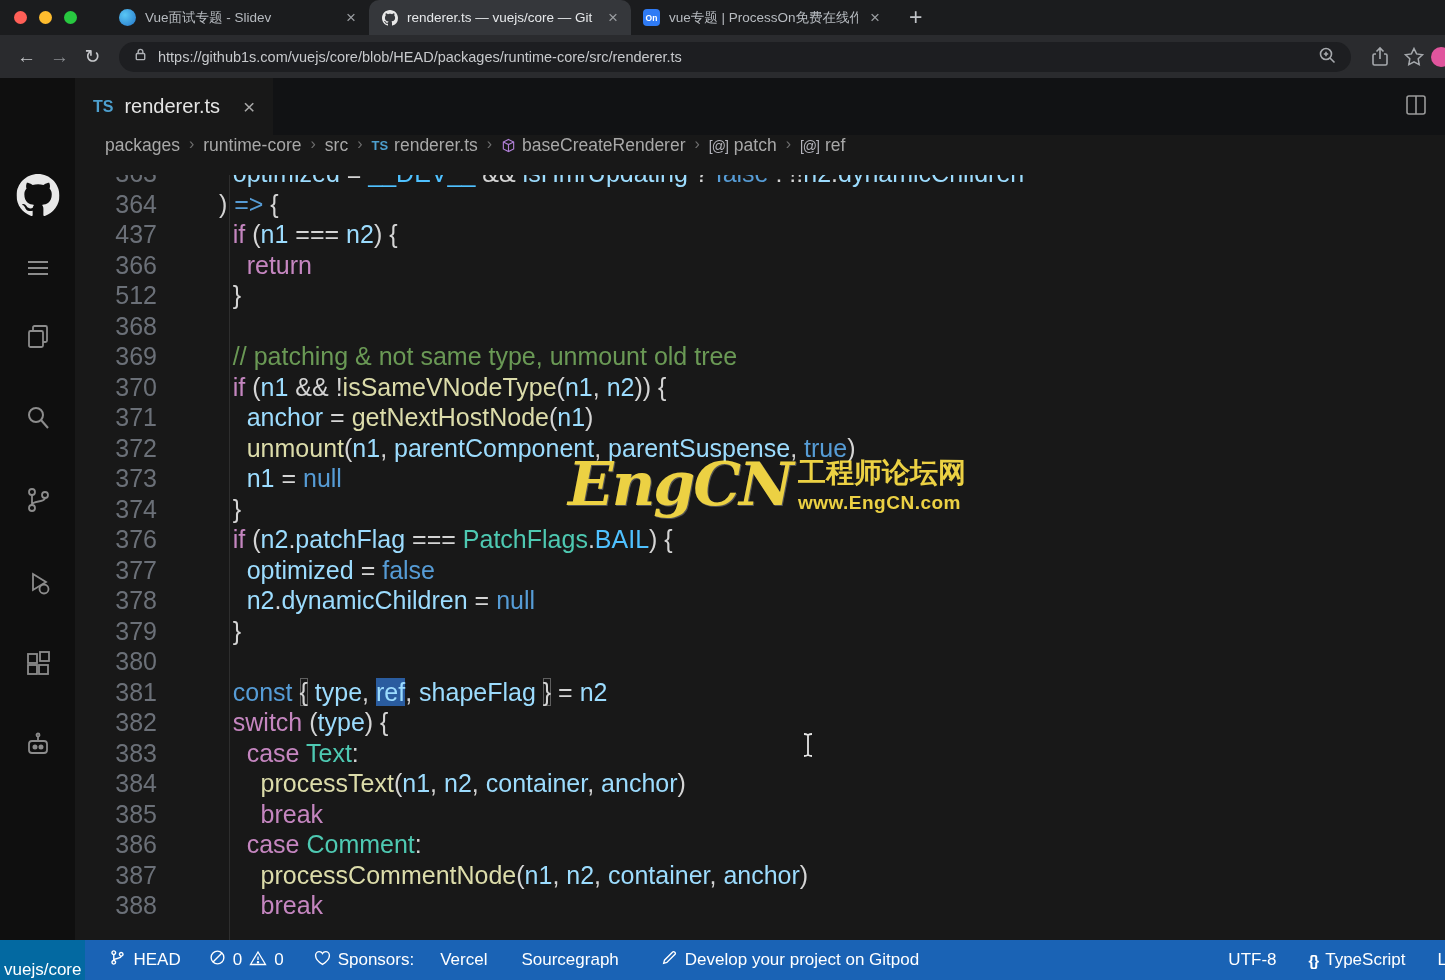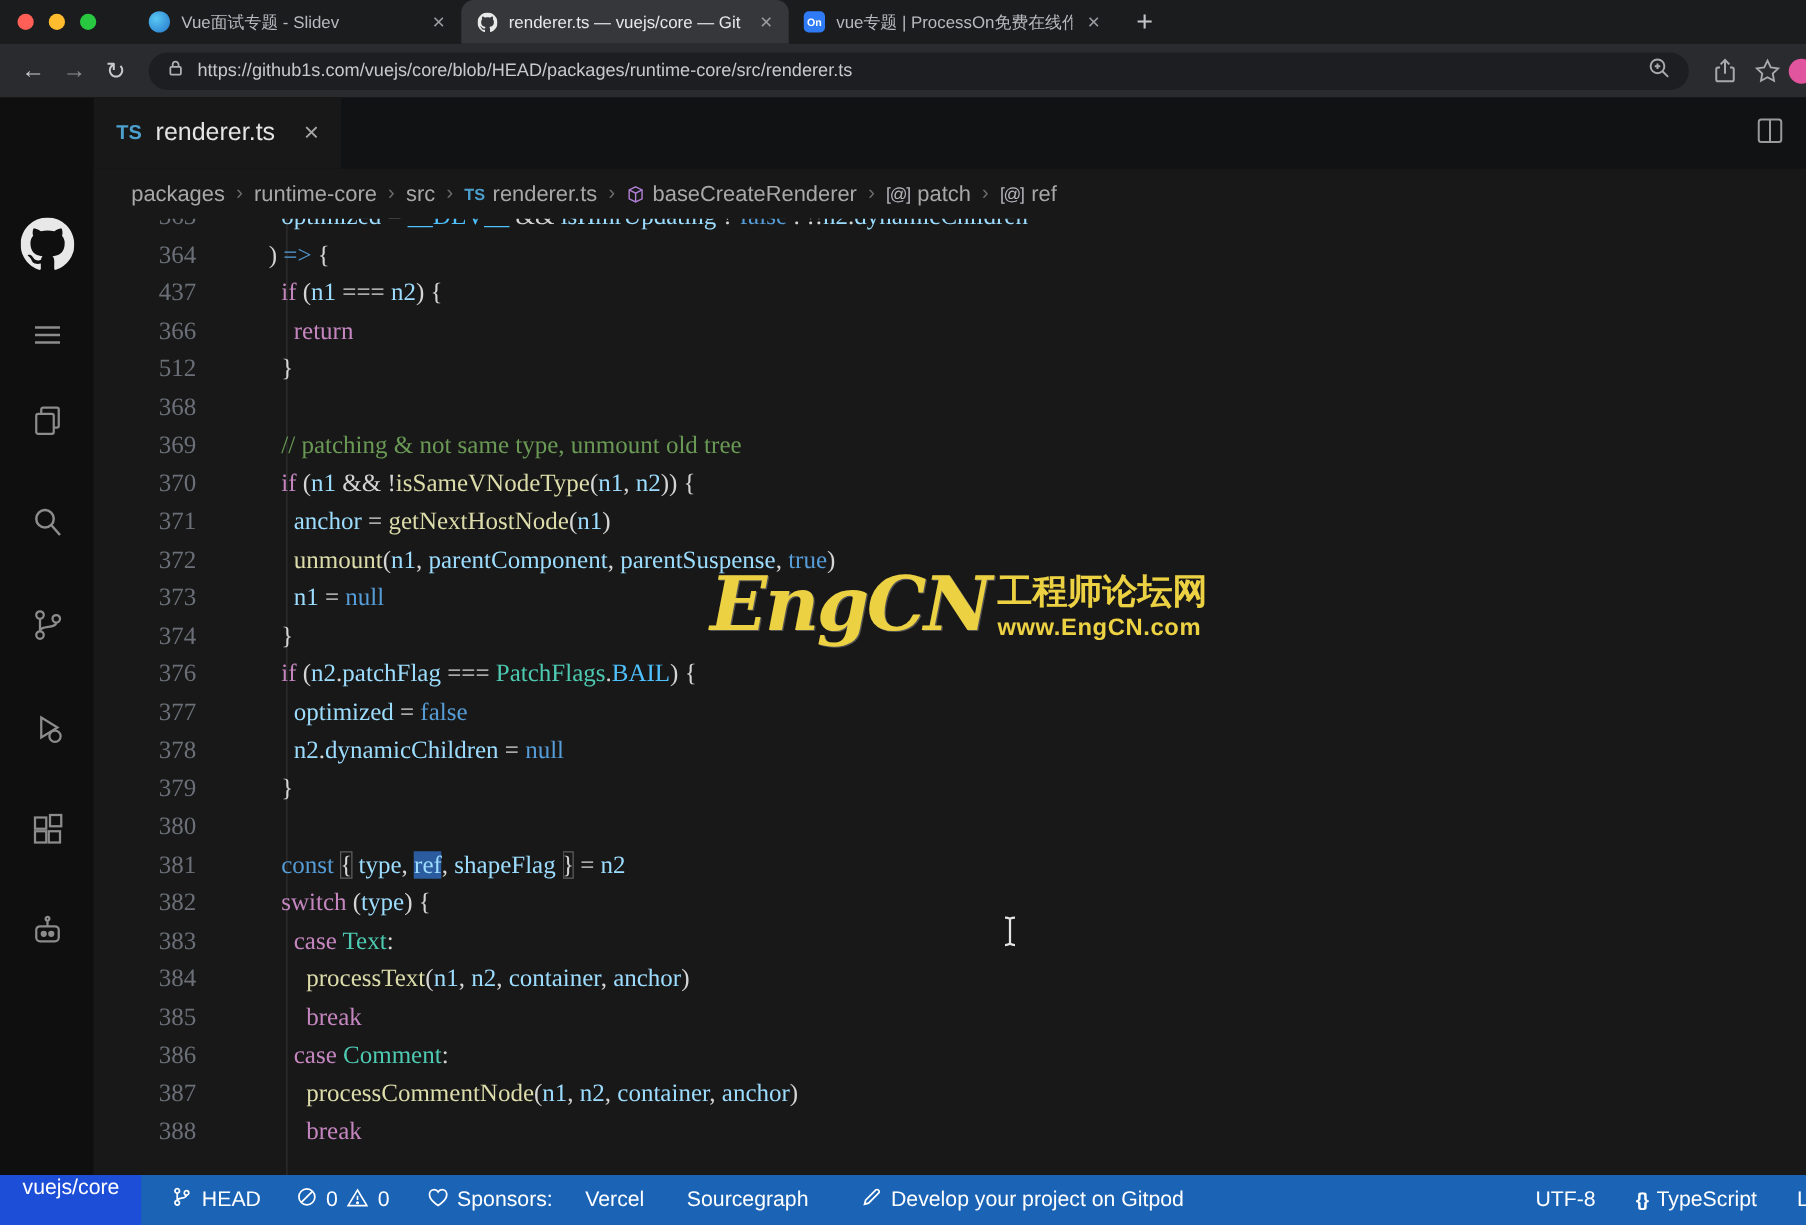--- a/index.html
+++ b/index.html
@@ -34,48 +34,48 @@
   .activitybar{position:absolute;left:0;top:78px;width:75px;bottom:40px;background:#0f0f0f}
   .ab-icon{position:absolute;left:50%;transform:translateX(-50%)}
 
   .editor{position:absolute;left:75px;top:78px;right:0;bottom:40px;background:#181818}
   .tabbar{position:relative;height:57px;background:#111214;display:flex;align-items:stretch}
   .editor-tab{display:flex;align-items:center;gap:11px;padding:0 18px;background:#181818;color:#e4e4e4;font-size:20px}
   .ts-badge{color:#4d9fce;font-weight:700;font-size:16px}
   .etab-close{color:#a8a8a8;font-size:21px;margin-left:12px;line-height:1}
   .split-icon{position:absolute;right:16px;top:50%;transform:translateY(-50%)}
 
-  .breadcrumbs{height:40px;display:flex;align-items:center;padding-left:30px;color:#a8a8a8;font-size:17.5px;background:#181818;white-space:nowrap}
+  .breadcrumbs{height:40px;display:flex;align-items:flex-start;padding-left:30px;color:#a8a8a8;font-size:17.5px;background:#181818;white-space:nowrap}
   .bc-item{display:inline-flex;align-items:center;gap:6px}
   .bc-sep{color:#6d6d6d;margin:0 9px;font-size:16px}
   .bc-ts{color:#4d9fba;color:#4d9fce;font-weight:bold;font-size:13px}
   .bc-method{color:#b5b5bd;font-size:14px;letter-spacing:-1px}
   .bc-icon{display:inline-flex;align-items:center}
 
   .code-area{position:absolute;left:0;right:0;top:97px;bottom:0;overflow:hidden;background:#181818}
   .indent-guide{position:absolute;left:154px;top:0;bottom:0;width:1px;background:#2e2e2e}
   .code-lines{position:absolute;left:0;right:0;top:-17px}
-  .code-line{display:flex;height:30.5px;line-height:30.5px;font-family:Liberation Serif, serif;font-size:20px;white-space:pre}
+  .code-line{display:flex;height:30.5px;line-height:30.5px;font-family:Liberation Sans, sans-serif;font-size:25px;white-space:pre}
   .gutter{width:130px;padding-right:48px;text-align:right;color:#6b7078;flex:none}
   .line-text{flex:1}
   .tk-p{color:#d4d4d4}
   .tk-k{color:#c586c0}
   .tk-d{color:#569cd6}
   .tk-v{color:#9cdcfe}
   .tk-f{color:#dcdcaa}
   .tk-c{color:#6a9955}
   .tk-n{color:#569cd6}
   .tk-t{color:#4ec9b2}
   .tk-e{color:#4fc1ff}
   .tk-sel{background:#2a5c9f}
   .tk-bm{box-shadow:inset 0 0 0 1px #5f5f5f}
 
   
   .statusbar{position:absolute;left:0;right:0;bottom:0;height:40px;background:#1a63b5;color:#fff;display:flex;align-items:center;font-size:17px;white-space:nowrap}
-  .sb-remote{height:100%;background:#1d4ed8;display:flex;align-items:flex-start;padding:0 18px;flex:none}
+  .sb-remote{height:100%;background:#0369a1;display:flex;align-items:flex-end;padding:0 4px;flex:none}
   .sb-item{display:inline-flex;align-items:center;gap:7px;flex:none}
   .ml24{margin-left:24px}.ml28{margin-left:28px}.ml30{margin-left:30px}.ml26{margin-left:26px}.ml34{margin-left:34px}.ml42{margin-left:42px}
   .sb-right{margin-left:auto;display:flex;align-items:center;gap:32px;padding-right:2px}
   .sb-braces{font-size:15px;font-weight:bold;letter-spacing:-1px}
   .sb-lncol{margin-right:-4px}
 
   
   .watermark{position:absolute;left:568px;top:448px;display:flex;align-items:flex-end;color:#fde047;opacity:.93;z-index:40;pointer-events:none}
   .wm-main{font-family:"DejaVu Serif",serif;font-style:italic;font-weight:bold;font-size:60px;line-height:1;letter-spacing:-2px;text-shadow:1px 1px 0 rgba(255,255,255,.28)}
   .wm-side{display:flex;flex-direction:column;margin-left:6px;margin-top:10px}

